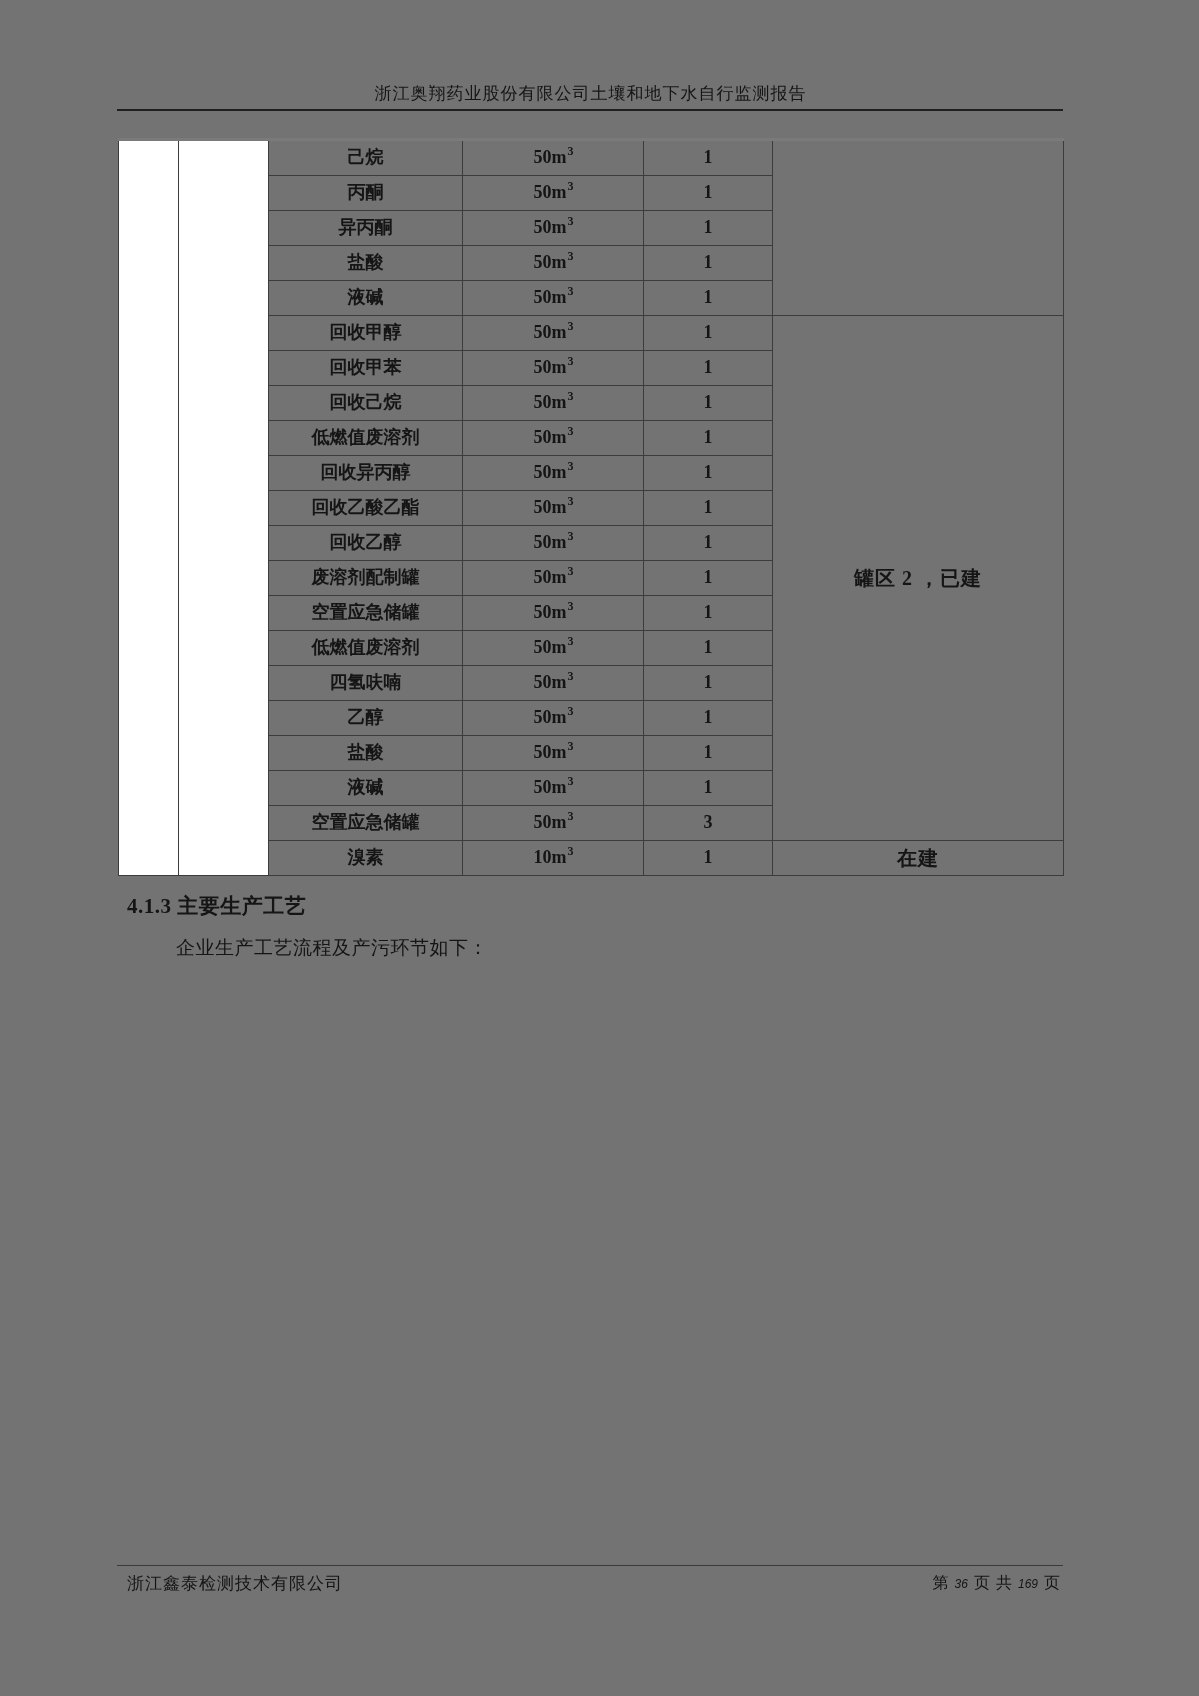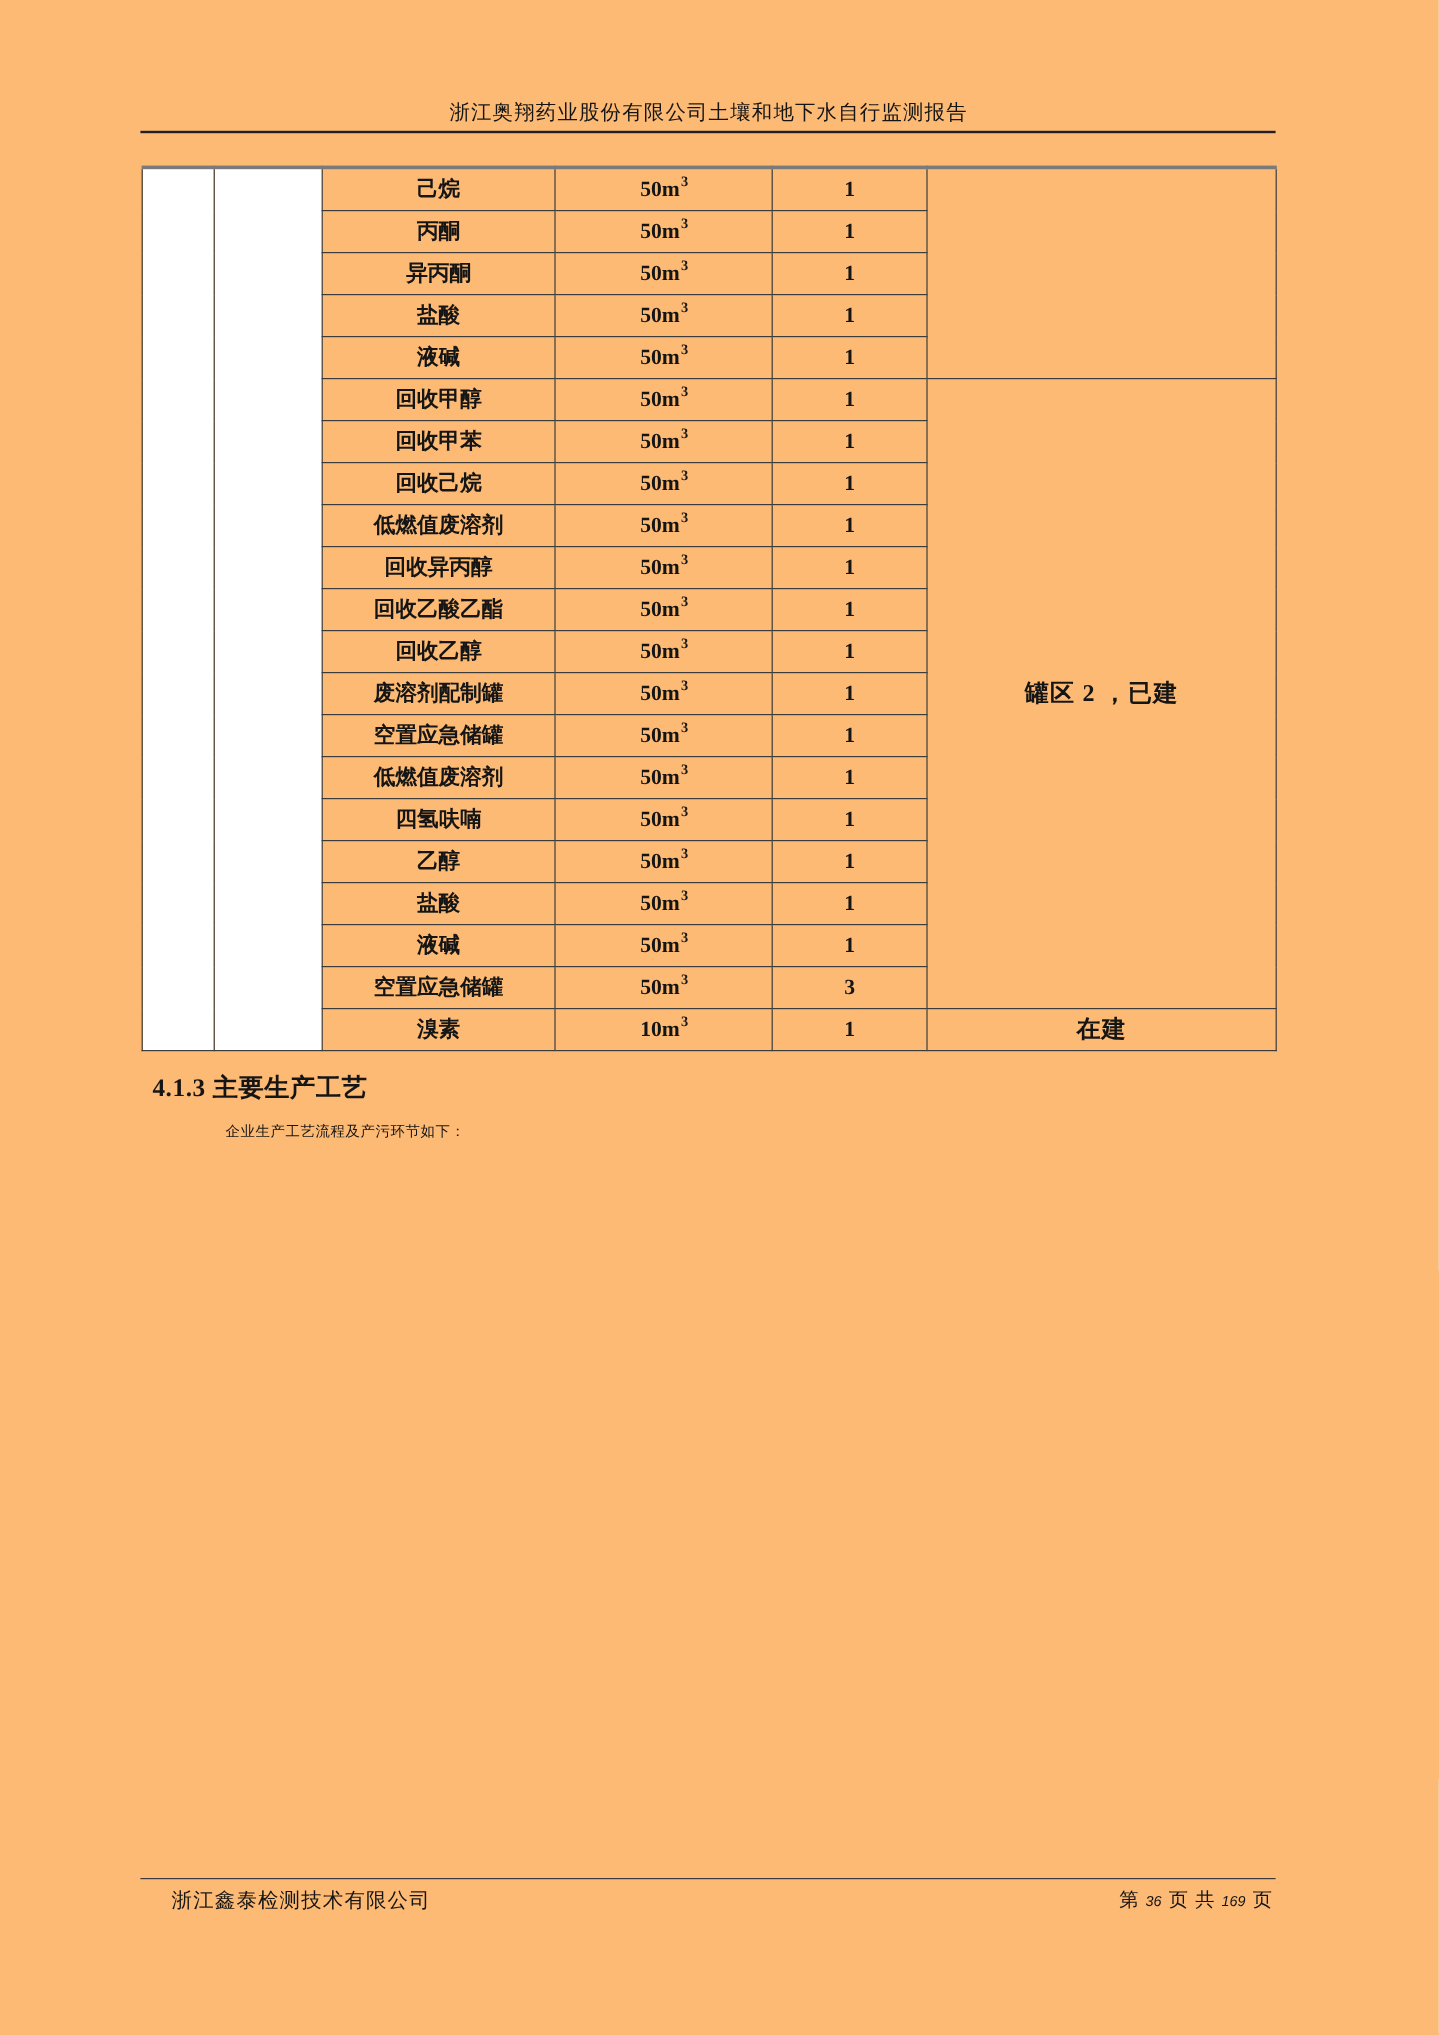--- a/index.html
+++ b/index.html
@@ -1,21 +1,21 @@
 <!DOCTYPE html>
 <html><head>
 <meta charset="utf-8">
 <style>
   html, body { margin: 0; padding: 0; background: #e8e8e8; }
   .page {
     position: relative;
     width: 1199px;
     height: 1696px;
     margin: 0 auto;
-    background: #fdba74;
+    background: #737373;
     font-family: "Liberation Serif", "DejaVu Serif", serif;
     color: #151515;
     overflow: hidden;
   }
 
   
   .header-title {
     position: absolute;
     top: 82px;
     left: 118px;
@@ -72,39 +72,39 @@
     position: absolute;
     left: 127px;
     top: 892px;
     font-size: 21px;
     font-weight: bold;
     letter-spacing: 0.5px;
     white-space: nowrap;
   }
   .section-paragraph {
     position: absolute;
-    left: 188px;
+    left: 176px;
     top: 935px;
-    font-size: 12px;
+    font-size: 19px;
     letter-spacing: 0.5px;
     white-space: nowrap;
   }
 
   
   .footer-rule {
     position: absolute;
     left: 117px;
     top: 1565px;
     width: 946px;
     height: 1px;
     background: #3a3a3a;
   }
   .footer-company {
     position: absolute;
-    left: 143px;
+    left: 127px;
     top: 1572px;
     font-size: 17px;
     letter-spacing: 1px;
     white-space: nowrap;
     text-align: right;
   }
   .footer-page {
     position: absolute;
     top: 1573px;
     right: 136px;

